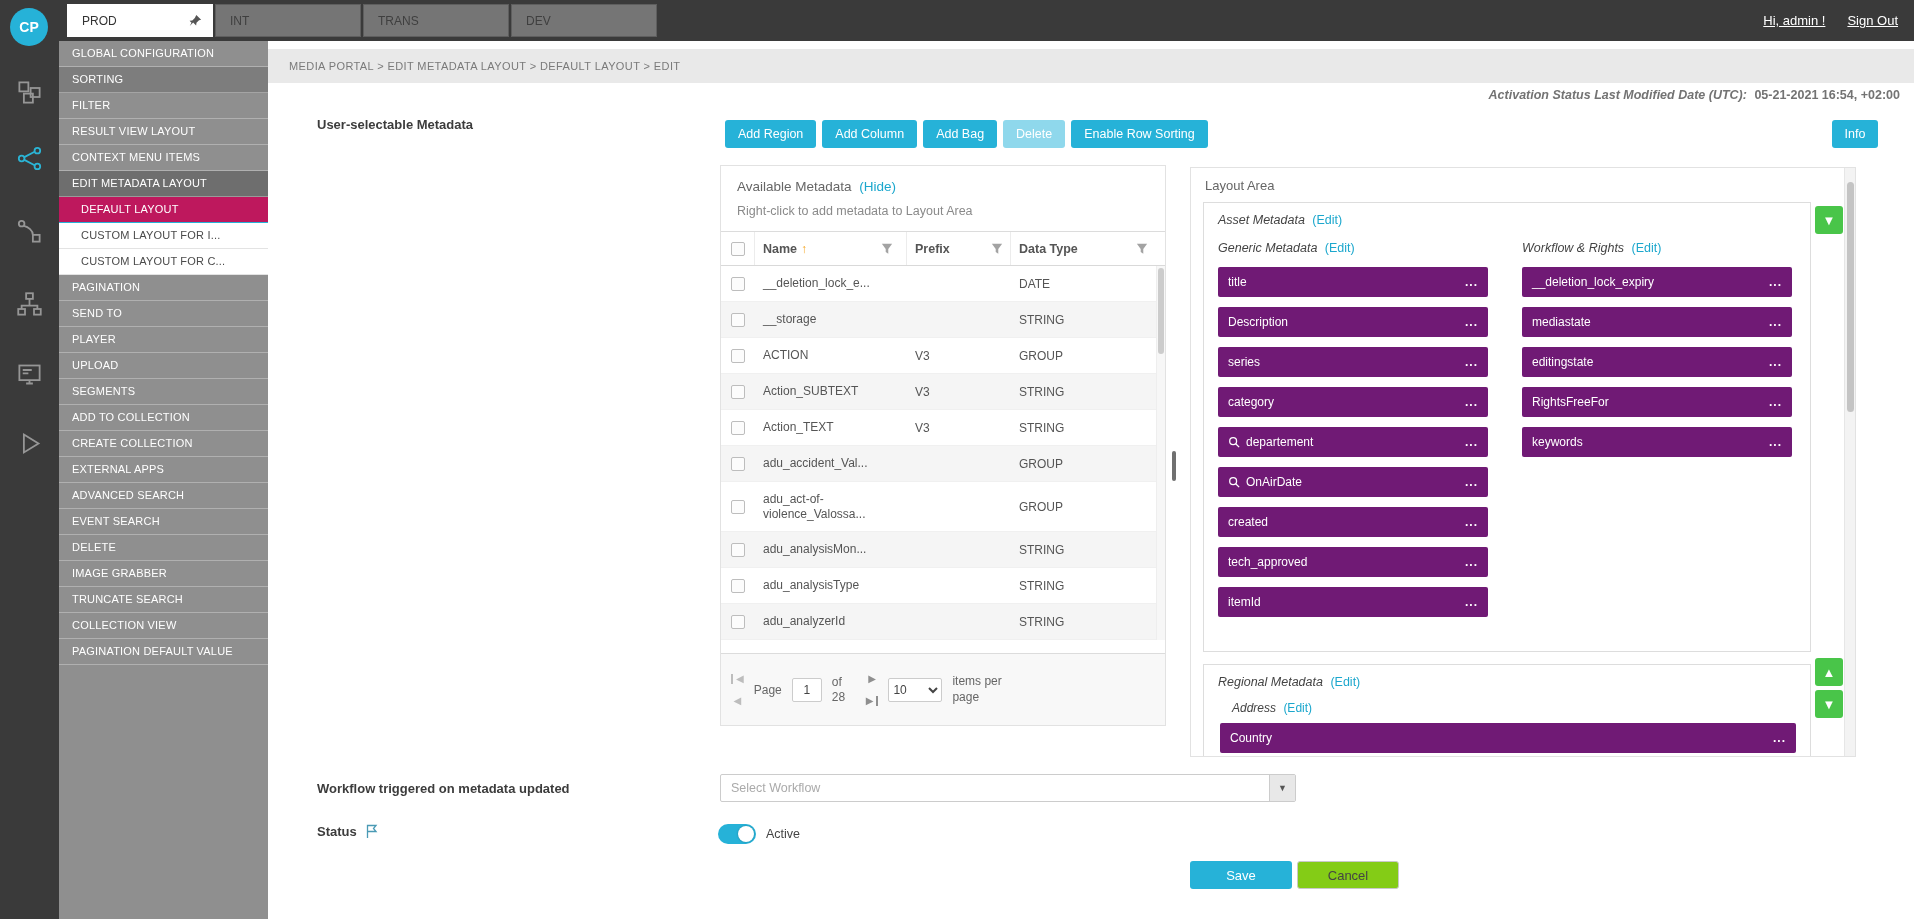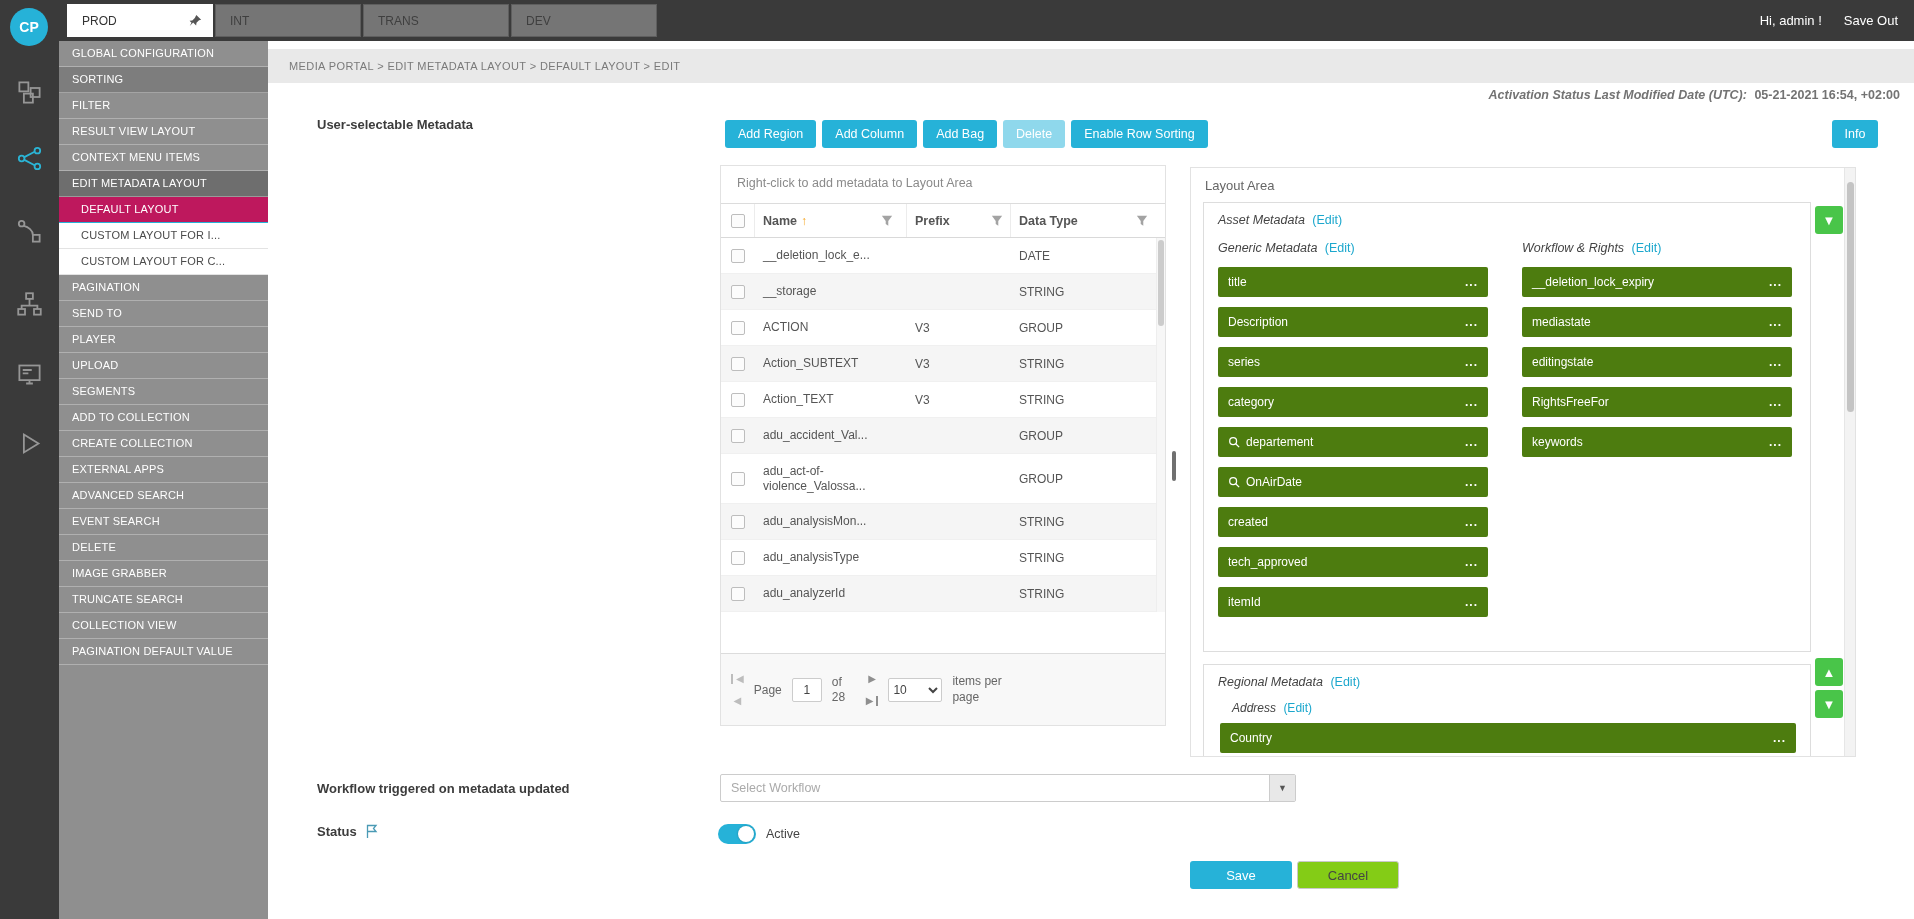--- a/index.html
+++ b/index.html
@@ -15,21 +15,21 @@
   .rail-icon.active { color:#2bb5d6; }
 
   
   [data-name="top-bar"] { position:absolute; left:59px; top:0; width:1855px; height:41px; background:#3a3a3a; display:flex; align-items:center; z-index:5;justify-content:center; }
   .env-tabs { display:flex; margin-left:8px; gap:2px; }
   .env-tab { width:146px; height:33px; background:#757575; border:1px solid #5e5e5e; color:#3f3f3f;
     font-size:12px; display:flex; align-items:center; padding-left:14px; cursor:pointer; position:relative; }
   .env-tab.active { background:#ffffff; color:#333; border-color:#ffffff; }
   .env-tab .pin { position:absolute; right:10px; top:9px; }
   .top-right { margin-left:auto; margin-right:16px; color:#fff; font-size:13px; display:flex; gap:22px; align-items:center; }
-  .top-right span { cursor:default; }
+  .top-right span { cursor:default;text-decoration:underline; }
   [data-name="sign-out-link"] { cursor:pointer; }
 
   
   [data-name="sidebar"] { position:absolute; left:59px; top:41px; width:209px; height:878px; background:#8f8f8f; z-index:4; }
   .side-item { height:26px; line-height:25px; padding-left:13px; font-size:11px; letter-spacing:.2px; color:#fff;
     border-bottom:1px solid rgba(255,255,255,.3); cursor:pointer; white-space:nowrap; overflow:hidden; }
   .side-item.darker { background:#7d7d7d; }
   .side-item.section { background:#6e6e6e; }
   .side-item.selected { background:#be185d; padding-left:22px; border-bottom:1px solid #26b2d8; }
   .side-item.sub { background:#ffffff; color:#4a4a4a; padding-left:22px; border-bottom:1px solid #e3e3e3; }
@@ -91,21 +91,21 @@
   [data-name="layout-area-title"] { position:absolute; left:14px; top:10px; font-size:13px; color:#666; }
   .la-scroll { position:absolute; right:0; top:0; bottom:0; width:11px; background:#f3f3f3; border-left:1px solid #e6e6e6; }
   .la-scroll .thumb { position:absolute; left:2px; top:14px; width:7px; height:230px; background:#c4c4c4; border-radius:4px; }
   .group-box { position:absolute; border:1px solid #dddddd; background:#fff; }
   [data-name="asset-metadata-box"] { left:12px; top:34px; width:608px; height:450px; }
   [data-name="regional-metadata-box"] { left:12px; top:496px; width:608px; height:110px; }
   .box-title { position:absolute; left:14px; top:10px; font-size:12.5px; font-style:italic; color:#444; }
   .edit-link { color:#1ba7cd; font-style:normal; cursor:pointer; margin-left:4px; }
   .chip-col { position:absolute; top:38px; width:270px; }
   .col-title { font-size:12.5px; font-style:italic; color:#444; margin-bottom:12px; }
-  .chip { height:30px; background:#4d7c0f; border-radius:2px; display:flex; align-items:center;
+  .chip { height:30px; background:#701a75; border-radius:2px; display:flex; align-items:center;
     padding:0 10px; color:#fff; font-size:12px; margin-bottom:10px; cursor:grab; }
   .chip .chip-menu { margin-left:auto; font-weight:bold; letter-spacing:1px; cursor:pointer; line-height:.4; }
   .chip .chip-search { display:flex; margin-right:6px; }
   .green-btn { position:absolute; left:624px; width:28px; height:28px; background:#49c549; border-radius:3px;
     color:#fff; display:flex; align-items:center; justify-content:center; font-size:13px; cursor:pointer; }
   [data-name="address-subtitle"] { position:absolute; left:28px; top:36px; font-size:12px; font-style:italic; color:#444; }
   [data-name="country-chip"] { position:absolute; left:16px; top:58px; width:576px; margin-bottom:0; }
 
   [data-name="panel-splitter-handle"] { position:absolute; left:1172px; top:451px; width:4px; height:30px; background:#707070; border-radius:2px; cursor:col-resize; }
 
@@ -192,21 +192,21 @@
     </div>
     <div class="env-tab" data-name="tab-trans">
       <span data-name="tab-trans-label">TRANS</span>
     </div>
     <div class="env-tab" data-name="tab-dev">
       <span data-name="tab-dev-label">DEV</span>
     </div>
   </div>
   <div class="top-right" data-name="user-area">
     <span data-name="greeting-text">Hi, admin !</span>
-    <span data-name="sign-out-link">Save Out</span>
+    <span data-name="sign-out-link">Sign Out</span>
   </div>
 </div>
 
 <div data-name="sidebar">
   <div class="side-item" data-name="sidebar-item-global-configuration">GLOBAL CONFIGURATION</div>
   <div class="side-item darker" data-name="sidebar-item-sorting">SORTING</div>
   <div class="side-item" data-name="sidebar-item-filter">FILTER</div>
   <div class="side-item" data-name="sidebar-item-result-view-layout">RESULT VIEW LAYOUT</div>
   <div class="side-item" data-name="sidebar-item-context-menu-items">CONTEXT MENU ITEMS</div>
   <div class="side-item section" data-name="sidebar-item-edit-metadata-layout">EDIT METADATA LAYOUT</div>
@@ -242,20 +242,24 @@
 <div data-name="layout-toolbar">
   <button class="btn-cyan" data-name="add-region-button">Add Region</button>
   <button class="btn-cyan" data-name="add-column-button">Add Column</button>
   <button class="btn-cyan" data-name="add-bag-button">Add Bag</button>
   <button class="btn-cyan disabled" data-name="delete-button">Delete</button>
   <button class="btn-cyan" data-name="enable-row-sorting-button">Enable Row Sorting</button>
 </div>
 <button class="btn-cyan" data-name="info-button">Info</button>
 
 <div data-name="available-metadata-panel">
+  <div class="avail-head" data-name="available-metadata-title">
+    <span data-name="available-metadata-title-text">Available Metadata</span>
+    <span class="link" data-name="hide-link">(Hide)</span>
+  </div>
   <div class="avail-hint" data-name="available-metadata-hint">Right-click to add metadata to Layout Area</div>
 
   <div class="tbl" data-name="available-metadata-table">
     <div class="tbl-header" data-name="table-header-row">
       <span class="hcell col-cb">
           <span class="cb" data-name="select-all-checkbox"></span>
         </span>
       <span class="hcell col-name">
         <span data-name="column-header-name">Name</span>
         <span class="sort-asc" data-name="sort-ascending-icon">↑</span>

